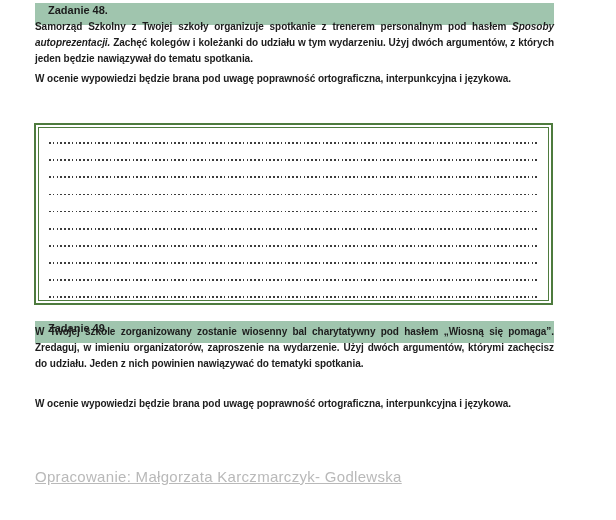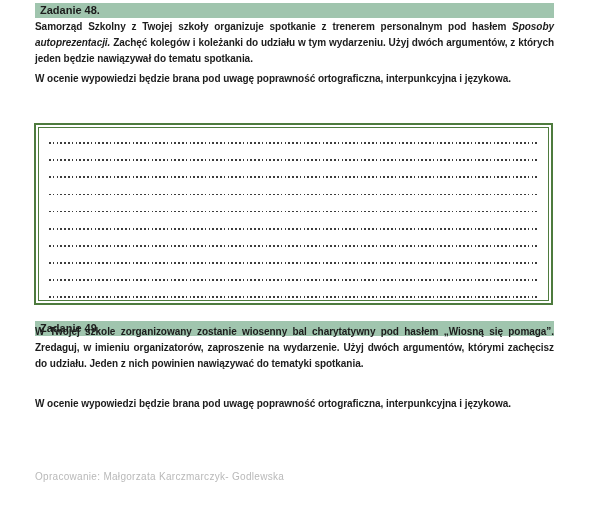--- a/index.html
+++ b/index.html
@@ -17,25 +17,25 @@
     position:relative;
     width:616px;height:520px;
     background:var(--page_bg);
     font-family:"Liberation Sans","DejaVu Sans",sans-serif;
     color:var(--text);
     overflow:hidden;
   }
   .abs{position:absolute;left:35px;width:519px;}
   .task-header{
     background:var(--header_bg);
-    height:15px;
+    height:22px;
     line-height:15px;
     font-size:11px;
     font-weight:700;
-    padding-left:5px;
+    padding-left:13px;
   }
   .body-text{
     font-size:10px;
     font-weight:700;
     line-height:16px;
     text-align:justify;
     letter-spacing:-0.05px;
   }
   .body-text em{font-style:italic;}
   .answer-box{
@@ -55,25 +55,26 @@
     height:17.1px;
   }
   .answer-line::after{
     content:"";
     position:absolute;
     left:3px;right:3px;bottom:2px;
     height:1.8px;
     background-image:repeating-linear-gradient(to right,var(--dots) 0 1.6px,transparent 1.6px 3.8px);
   }
   .footer-credits{
-    font-size:10px;
+    font-size:15px;
     line-height:13.8px;
     color:var(--footer);
     letter-spacing:0.3px;
     font-weight:400;
+    text-decoration:underline;
   }
   
   #hdr48{top:3px;}
   #body48{top:19px;}
   #note48{top:71px;}
   #box48{top:123px;}
   #hdr49{top:321px;}
   #body49{top:324px;}
   #note49{top:396px;}
   #footer{top:470px;}

